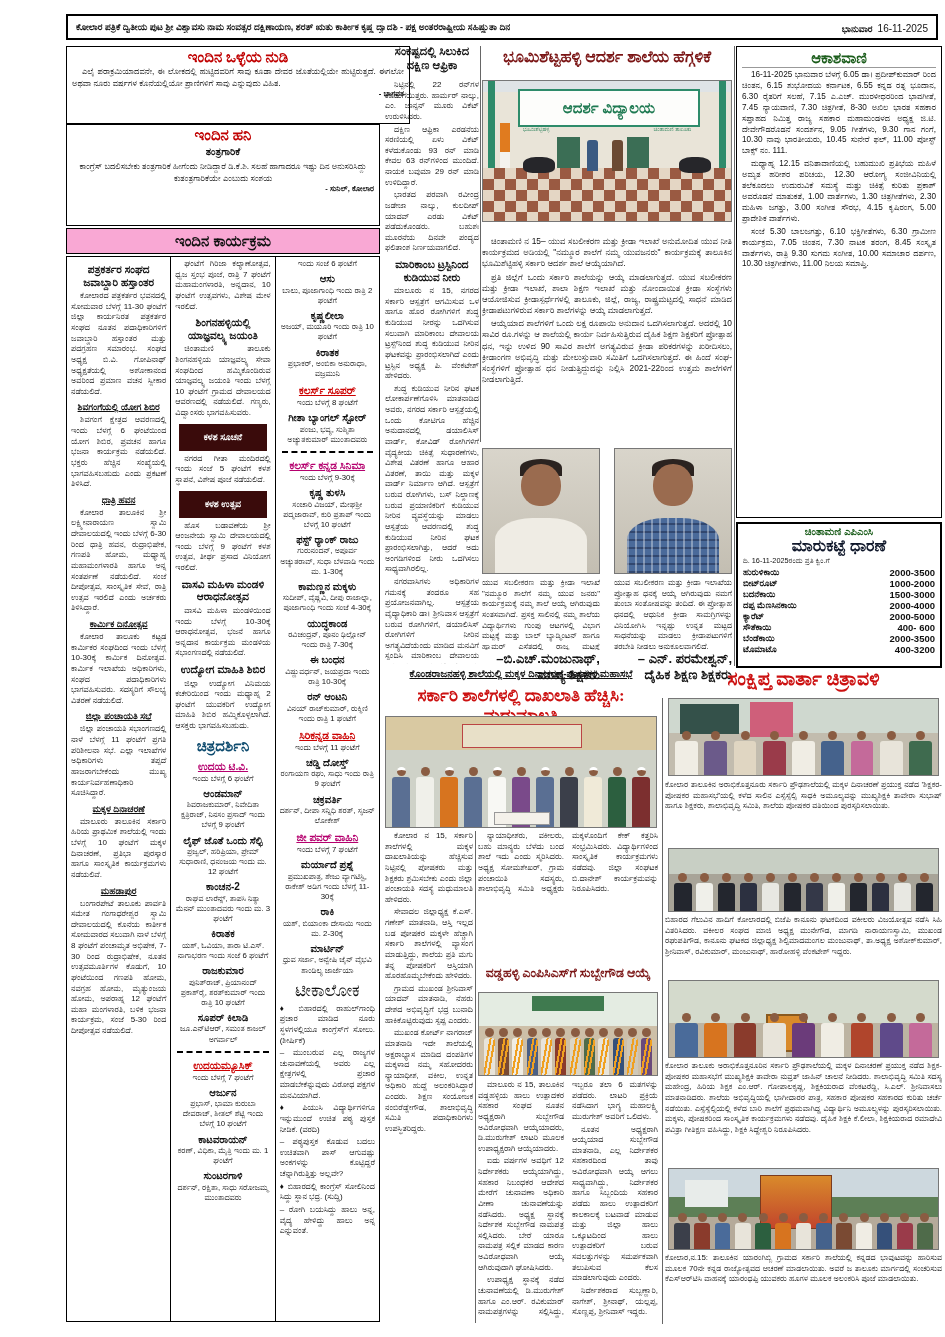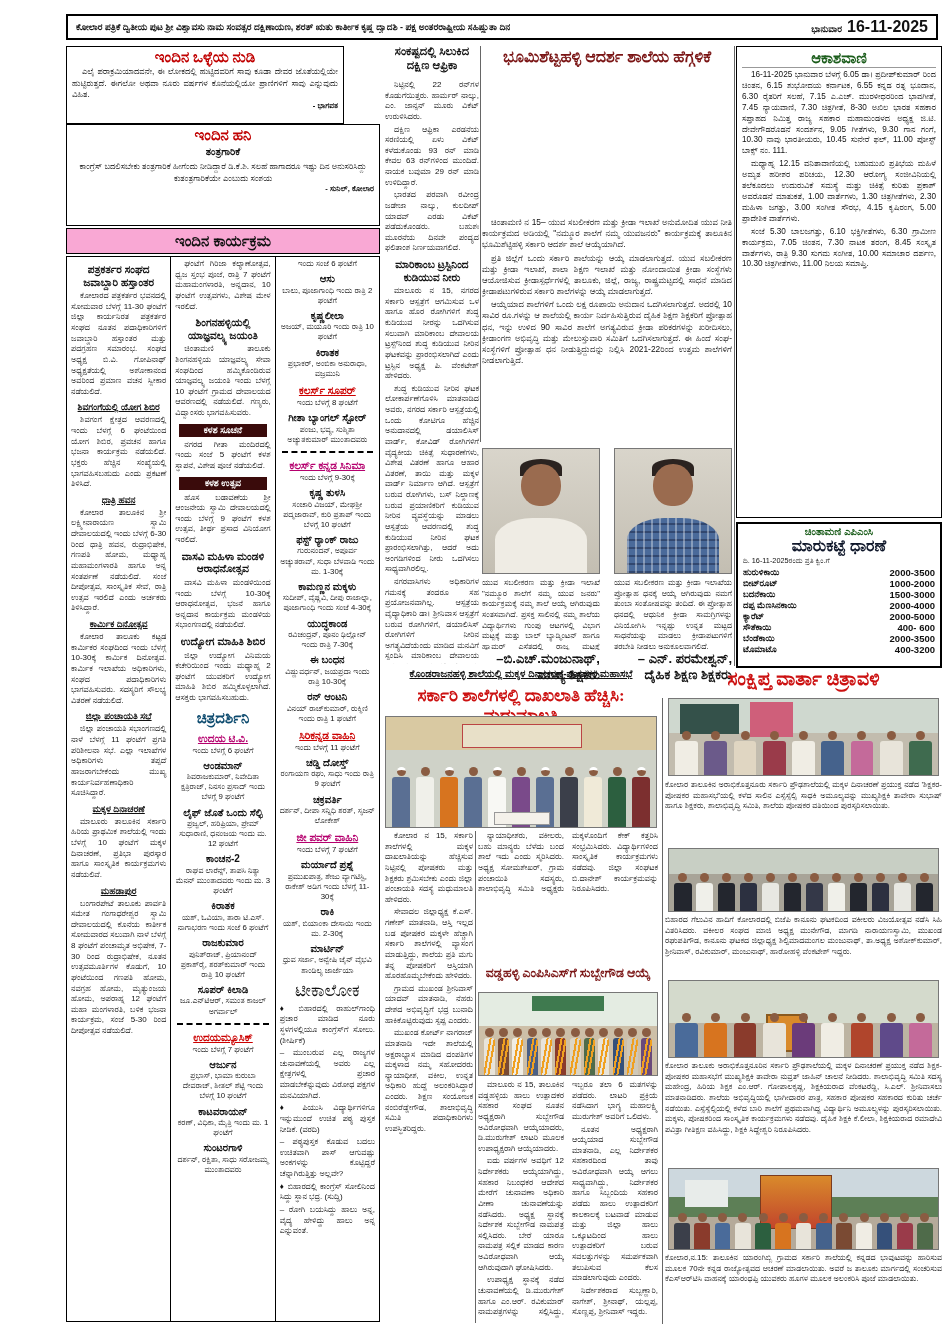--- a/index.html
+++ b/index.html
@@ -3,21 +3,21 @@
 <meta charset="utf-8">
 <style>
   html,body{margin:0;padding:0;background:#dedede;}
   #page{position:relative;width:945px;height:1337px;background:#ffffff;margin:0 auto;
         font-family:"Liberation Sans","DejaVu Sans",sans-serif;color:#111;overflow:hidden;}
   .abs{position:absolute;}
   
   #masthead{left:66px;top:14px;width:872px;height:26px;border:2px solid #000;
             display:flex;align-items:center;justify-content:space-between;padding:0 8px;box-sizing:border-box;}
   #masthead .mleft{font-size:9px;font-weight:bold;white-space:nowrap;overflow:hidden;}
-  #masthead .mdate{font-size:16px;font-weight:bold;white-space:nowrap;}
+  #masthead .mdate{font-size:10px;font-weight:normal;white-space:nowrap;}
   #masthead .mday{font-size:9px;font-weight:bold;margin-right:5px;}
   
   .nbox{border:1px solid #000;box-sizing:border-box;padding:2px 5px;overflow:hidden;background:#fff;}
   .red-serif{color:#c00000;font-weight:bold;text-align:center;font-size:15px;
              font-family:"Liberation Serif","DejaVu Serif",serif;line-height:1.15;}
   .attr{font-size:7.5px;font-weight:bold;text-align:right;}
   .verse{font-size:8.3px;text-align:center;line-height:1.45;}
   .quote{font-size:8.3px;text-align:justify;line-height:1.4;text-indent:10px;}
   .subt{font-size:10px;font-weight:bold;text-align:center;margin:2px 0;}
   #banner{left:66px;top:228px;width:314px;height:26px;background:#f9a8d4;border:1px solid #000;
@@ -27,40 +27,40 @@
   #programs{left:66px;top:256px;width:314px;height:1066px;border:1px solid #000;box-sizing:border-box;
             display:flex;overflow:hidden;}
   #programs .pcol{flex:1;padding:2px 4px;overflow:hidden;}
   #programs .pcol + .pcol{border-left:1px solid #000;}
   
   .blk{margin:0 0 2px 0;}
   .para{font-size:8px;text-align:justify;line-height:1.33;text-indent:9px;}
   .h2c{font-weight:bold;text-align:center;font-size:10.5px;line-height:1.2;margin:4px 0 3px;}
   .hu{font-weight:bold;text-align:center;text-decoration:underline;font-size:9px;margin:5px 0 2px;}
   .chip{background:#3a0b0b;color:#fff;text-align:center;font-weight:bold;font-size:9px;
-        padding:1px 2px;margin:5px 4px 3px;}
+        padding:8px 2px;margin:5px 4px 3px;}
   .hred{color:#0c4a6e;font-weight:bold;text-align:center;font-size:15px;margin:6px 0 2px;
         font-family:"Liberation Serif","DejaVu Serif",serif;}
   .chu-mag{color:#b5006e;font-weight:bold;text-align:center;font-size:10.5px;
            text-decoration:underline;margin:5px 0 1px;}
   .chu-red{color:#cc0000;font-weight:bold;text-align:center;font-size:10.5px;
            text-decoration:underline;margin:5px 0 1px;}
   .time{text-align:center;font-size:7.8px;}
   .mv{font-weight:bold;text-align:center;font-size:10px;line-height:1.15;margin:4px 0 1px;}
   .cast{text-align:center;font-size:7.8px;line-height:1.3;}
   .dash{border-top:2px dashed #000;margin:6px 2px;height:0;}
   .big{font-weight:normal;font-size:17px;text-align:center;margin:5px 0 3px;}
   .bullet{font-size:8px;text-align:justify;line-height:1.33;}
   
   #cricket-head{left:385px;top:44px;width:94px;height:34px;font-weight:bold;font-size:11.5px;
                 text-align:center;line-height:1.25;}
   #cricket-col{left:385px;top:80px;width:94px;height:584px;overflow:hidden;}
   #school-head{left:482px;top:48px;width:250px;height:30px;color:#7a1414;font-weight:bold;
                font-size:16px;text-align:center;font-family:"Liberation Serif","DejaVu Serif",serif;}
-  #school-paras{left:482px;top:217px;width:250px;height:220px;overflow:hidden;}
+  #school-paras{left:482px;top:236px;width:250px;height:220px;overflow:hidden;}
   #school-paras .para{font-size:8.4px;}
   .portrait-cap{font-size:7.9px;text-align:justify;line-height:1.35;overflow:hidden;}
   .byline{font-size:13px;font-weight:bold;text-align:right;}
   #kicker{left:385px;top:668px;width:272px;height:17px;font-weight:bold;font-size:10px;
           text-align:center;text-decoration:underline;}
   #headlineA{left:385px;top:686px;width:272px;height:28px;color:#cc1111;font-weight:bold;
              font-size:17px;text-align:center;font-family:"Liberation Serif","DejaVu Serif",serif;}
   #storyA-col1{left:385px;top:831px;width:88px;height:492px;overflow:hidden;}
   #storyA-colBC{left:478px;top:831px;width:180px;height:132px;column-count:2;column-gap:8px;overflow:hidden;}
   #headlineB{left:478px;top:966px;width:180px;height:24px;color:#7a1414;font-weight:bold;
@@ -127,21 +127,21 @@
 
 <div id="page" data-interactable="false">
 
   <div class="abs" id="masthead" data-interactable="false">
     <span class="mleft" data-interactable="false">ಕೋಲಾರ ಪತ್ರಿಕೆ    ದ್ವಿತೀಯ ಪುಟ   ಶ್ರೀ ವಿಶ್ವಾವಸು ನಾಮ ಸಂವತ್ಸರ ದಕ್ಷಿಣಾಯಣ, ಶರತ್ ಋತು ಕಾರ್ತೀಕ ಕೃಷ್ಣ ದ್ವಾದಶಿ - ಪಕ್ಷ ಅಂತರರಾಷ್ಟ್ರೀಯ ಸಹಿಷ್ಣುತಾ ದಿನ</span>
     <span data-interactable="false">
       <span class="mday" data-interactable="false">ಭಾನುವಾರ</span><span class="mdate" data-interactable="false">16-11-2025</span>
     </span>
   </div>
 
-  <div class="abs nbox" style="left:66px;top:46px;width:278px;height:78px;" data-interactable="false">
+  <div class="abs nbox" style="left:66px;top:46px;width:344px;height:78px;" data-interactable="false">
     <div class="red-serif" data-interactable="false">ಇಂದಿನ ಒಳ್ಳೆಯ ನುಡಿ</div>
     <div class="quote" data-interactable="false">ಎಲೈ ಪರಾಕ್ರಮಿಯಾದವನೇ, ಈ ಲೋಕದಲ್ಲಿ ಹುಟ್ಟಿದವರಿಗೆ ಸಾವು ಕೂಡಾ ದೇವರ ಜೊತೆಯಲ್ಲಿಯೇ ಹುಟ್ಟಿರುತ್ತದೆ. ಈಗಲೋ ಅಥವಾ ನೂರು ವರ್ಷಗಳ ಕೊನೆಯಲ್ಲಿಯೋ ಪ್ರಾಣಿಗಳಿಗೆ ಸಾವು ಎನ್ನುವುದು ವಿಹಿತ.</div>
     <div class="attr" data-interactable="false">- ಭಾಗವತ</div>
   </div>
 
   <div class="abs nbox" style="left:66px;top:124px;width:314px;height:102px;" data-interactable="false">
     <div class="red-serif" data-interactable="false">ಇಂದಿನ ಹನಿ</div>
     <div class="subt" data-interactable="false">ತಂತ್ರಗಾರಿಕೆ</div>
     <div class="verse" data-interactable="false">ಕಾಂಗ್ರೆಸ್ ಬದಲಿಸಬೇಕು ತಂತ್ರಗಾರಿಕೆ ಹೀಗೆಂದು ನೀಡಿದ್ದಾರೆ ಡಿ.ಕೆ.ಶಿ. ಸಲಹೆ ಹಾಗಾದರೂ ಇಷ್ಟು ದಿನ ಅನುಸರಿಸಿದ್ದು ಕುತಂತ್ರಗಾರಿಕೆಯೇ ಎಂಬುದು ಸಂಶಯ</div>
     <div class="attr" data-interactable="false">- ಸುನಿಲ್, ಕೋಲಾರ</div>
@@ -259,20 +259,39 @@
       <div class="blk para" data-interactable="false">ನಿಟ್ಟಿನಲ್ಲಿ 22 ರನ್‌ಗಳ ಕೊಡುಗೆಯಿತ್ತರು. ಹಾರ್ಮರ್ ನಾಲ್ಕು, ಎಂ. ಜಾನ್ಸನ್ ಮೂರು ವಿಕೆಟ್ ಉರುಳಿಸಿದರು.</div>
       <div class="blk para" data-interactable="false">ದಕ್ಷಿಣ ಆಫ್ರಿಕಾ ಎರಡನೆಯ ಸರಣಿಯಲ್ಲಿ ಏಳು ವಿಕೆಟ್ ಕಳೆದುಕೊಂಡು 93 ರನ್ ಮಾಡಿ ಕೇವಲ 63 ರನ್‌ಗಳಿಂದ ಮುಂದಿದೆ. ನಾಯಕ ಬವುಮಾ 29 ರನ್ ಮಾಡಿ ಉಳಿದಿದ್ದಾರೆ.</div>
       <div class="blk para" data-interactable="false">ಭಾರತದ ಪರವಾಗಿ ರವೀಂದ್ರ ಜಡೇಜಾ ನಾಲ್ಕು, ಕುಲದೀಪ್ ಯಾದವ್ ಎರಡು ವಿಕೆಟ್ ಪಡೆದುಕೊಂಡರು. ಬಹುಶಃ ಮೂರನೆಯ ದಿನವೇ ಪಂದ್ಯದ ಫಲಿತಾಂಶ ನಿರ್ಣಯವಾಗಲಿದೆ.</div>
       <div class="blk h2c" data-interactable="false">ಮಾರಿಕಾಂಬ ಟ್ರಸ್ಟಿನಿಂದ ಕುಡಿಯುವ ನೀರು</div>
       <div class="blk para" data-interactable="false">ಮಾಲೂರು ನ 15, ನಗರದ ಸರ್ಕಾರಿ ಆಸ್ಪತ್ರೆಗೆ ಆಗಮಿಸುವ ಒಳ ಹಾಗೂ ಹೊರ ರೋಗಿಗಳಿಗೆ ಶುದ್ಧ ಕುಡಿಯುವ ನೀರನ್ನು ಒದಗಿಸುವ ಸಲುವಾಗಿ ಮಾರಿಕಾಂಬ ದೇವಾಲಯ ಟ್ರಸ್ಟ್‌ನಿಂದ ಶುದ್ಧ ಕುಡಿಯುವ ನೀರಿನ ಘಟಕವನ್ನು ಪ್ರಾರಂಭಿಸಲಾಗಿದೆ ಎಂದು ಟ್ರಸ್ಟಿನ ಅಧ್ಯಕ್ಷ ಪಿ. ವೆಂಕಟೇಶ್ ಹೇಳಿದರು.</div>
       <div class="blk para" data-interactable="false">ಶುದ್ಧ ಕುಡಿಯುವ ನೀರಿನ ಘಟಕ ಲೋಕಾರ್ಪಣೆಗೊಳಿಸಿ ಮಾತನಾಡಿದ ಅವರು, ನಗರದ ಸರ್ಕಾರಿ ಆಸ್ಪತ್ರೆಯಲ್ಲಿ ಒಂದು ಕೋಟಿಗೂ ಹೆಚ್ಚಿನ ಅನುದಾನದಲ್ಲಿ ಡಯಾಲಿಸಿಸ್ ವಾರ್ಡ್, ಕೋವಿಡ್ ರೋಗಿಗಳಿಗೆ ವೈದ್ಯಕೀಯ ಚಿಕಿತ್ಸೆ ಸುಧಾರಣೆಗಳು, ವಿಶೇಷ ವಿತರಣೆ ಹಾಗೂ ಆಹಾರ ವಿತರಣೆ, ತಾಯಿ ಮತ್ತು ಮಕ್ಕಳ ವಾರ್ಡ್ ನಿರ್ಮಾಣ ಆಗಿದೆ. ಆಸ್ಪತ್ರೆಗೆ ಬರುವ ರೋಗಿಗಳು, ಬಸ್ ನಿಲ್ದಾಣಕ್ಕೆ ಬರುವ ಪ್ರಯಾಣಿಕರಿಗೆ ಕುಡಿಯುವ ನೀರಿನ ವ್ಯವಸ್ಥೆಯನ್ನು ಮಾಡಲು ಆಸ್ಪತ್ರೆಯ ಆವರಣದಲ್ಲಿ ಶುದ್ಧ ಕುಡಿಯುವ ನೀರಿನ ಘಟಕ ಪ್ರಾರಂಭಿಸಲಾಗಿತ್ತು, ಆದರೆ ಅದು ಅಂಗಡಿಗಳಿಂದ ನೀರು ಒದಗಿಸಲು ಸಾಧ್ಯವಾಗಿರಲಿಲ್ಲ.</div>
       <div class="blk para" data-interactable="false">ನಗರವಾಸಿಗಳು ಅಧಿಕಾರಿಗಳ ಗಮನಕ್ಕೆ ತಂದರೂ ಸಹ ಪ್ರಯೋಜನವಾಗಿಲ್ಲ. ಆಸ್ಪತ್ರೆಯ ವೈದ್ಯಾಧಿಕಾರಿ ಡಾ। ಶ್ರೀನಿವಾಸ ಆಸ್ಪತ್ರೆಗೆ ಬರುವ ರೋಗಿಗಳಿಗೆ, ಡಯಾಲಿಸಿಸ್ ರೋಗಿಗಳಿಗೆ ನೀರಿನ ಅಗತ್ಯವಿದೆಯೆಂದು ಮಾಡಿದ ಮನವಿಗೆ ಸ್ಪಂದಿಸಿ ಮಾರಿಕಾಂಬ ದೇವಾಲಯ ಟ್ರಸ್ಟ್ ಈ ಸೌಲಭ್ಯ ಕಲ್ಪಿಸಿದೆ ಎಂದು ಹೇಳಿದರು.</div>
     </div>
 
   <div class="abs" id="school-head" data-interactable="false">ಭೂಮಿಶೆಟ್ಟಹಳ್ಳಿ ಆದರ್ಶ ಶಾಲೆಯ ಹೆಗ್ಗಳಿಕೆ</div>
+  <div class="abs ph" id="school-photo" data-interactable="false">
+    <div class="sp-post" style="left:2%;" data-interactable="false"></div>
+    <div class="sp-post" style="right:2%;" data-interactable="false"></div>
+    <div class="sp-sign" data-interactable="false">
+        <span data-interactable="false">ಆದರ್ಶ ವಿದ್ಯಾಲಯ</span>
+      </div>
+    <div class="sp-subsign" data-interactable="false">
+      <span data-interactable="false">ಭೂಮಿಶೆಟ್ಟಿಹಳ್ಳಿ</span>
+      <span data-interactable="false">ಚಿಂತಾಮಣಿ ತಾಲೂಕು</span>
+    </div>
+    <div class="sp-pillar" data-interactable="false"></div>
+    <div class="sp-door" style="left:30%;" data-interactable="false"></div>
+    <div class="sp-door" style="left:58%;" data-interactable="false"></div>
+    <div class="sp-floor" data-interactable="false"></div>
+    <div class="sp-bike" style="left:16%;" data-interactable="false"></div>
+    <div class="sp-bike" style="right:8%;" data-interactable="false"></div>
+    <div class="sp-man" style="left:42%;background:#3b5a82;" data-interactable="false"></div>
+    <div class="sp-man" style="left:52%;background:#6b4a33;" data-interactable="false"></div>
+  </div>
   <div class="abs" id="school-paras" data-interactable="false">
       <div class="blk para" data-interactable="false">ಚಿಂತಾಮಣಿ ನ 15– ಯುವ ಸಬಲೀಕರಣ ಮತ್ತು ಕ್ರೀಡಾ ಇಲಾಖೆ ಅನುಮೋದಿತ ಯುವ ನೀತಿ ಕಾರ್ಯಕ್ರಮದ ಅಡಿಯಲ್ಲಿ "ನಮ್ಮೂರ ಶಾಲೆಗೆ ನಮ್ಮ ಯುವಜನರು" ಕಾರ್ಯಕ್ರಮಕ್ಕೆ ತಾಲೂಕಿನ ಭೂಮಿಶೆಟ್ಟಿಹಳ್ಳಿ ಸರ್ಕಾರಿ ಆದರ್ಶ ಶಾಲೆ ಆಯ್ಕೆಯಾಗಿದೆ.</div>
       <div class="blk para" data-interactable="false">ಪ್ರತಿ ಜಿಲ್ಲೆಗೆ ಒಂದು ಸರ್ಕಾರಿ ಶಾಲೆಯನ್ನು ಆಯ್ಕೆ ಮಾಡಲಾಗುತ್ತದೆ. ಯುವ ಸಬಲೀಕರಣ ಮತ್ತು ಕ್ರೀಡಾ ಇಲಾಖೆ, ಶಾಲಾ ಶಿಕ್ಷಣ ಇಲಾಖೆ ಮತ್ತು ನೋಂದಾಯಿತ ಕ್ರೀಡಾ ಸಂಸ್ಥೆಗಳು ಆಯೋಜಿಸುವ ಕ್ರೀಡಾಸ್ಪರ್ಧೆಗಳಲ್ಲಿ ತಾಲೂಕು, ಜಿಲ್ಲೆ, ರಾಜ್ಯ, ರಾಷ್ಟ್ರಮಟ್ಟದಲ್ಲಿ ಸಾಧನೆ ಮಾಡಿದ ಕ್ರೀಡಾಪಟುಗಳಿರುವ ಸರ್ಕಾರಿ ಶಾಲೆಗಳನ್ನು ಆಯ್ಕೆ ಮಾಡಲಾಗುತ್ತದೆ.</div>
       <div class="blk para" data-interactable="false">ಆಯ್ಕೆಯಾದ ಶಾಲೆಗಳಿಗೆ ಒಂದು ಲಕ್ಷ ರೂಪಾಯಿ ಅನುದಾನ ಒದಗಿಸಲಾಗುತ್ತದೆ. ಅದರಲ್ಲಿ 10 ಸಾವಿರ ರೂ.ಗಳನ್ನು ಆ ಶಾಲೆಯಲ್ಲಿ ಕಾರ್ಯ ನಿರ್ವಹಿಸುತ್ತಿರುವ ದೈಹಿಕ ಶಿಕ್ಷಣ ಶಿಕ್ಷಕರಿಗೆ ಪ್ರೋತ್ಸಾಹ ಧನ, ಇನ್ನು ಉಳಿದ 90 ಸಾವಿರ ಶಾಲೆಗೆ ಅಗತ್ಯವಿರುವ ಕ್ರೀಡಾ ಪರಿಕರಗಳನ್ನು ಖರೀದಿಸಲು, ಕ್ರೀಡಾಂಗಣ ಅಭಿವೃದ್ಧಿ ಮತ್ತು ಮೇಲುಸ್ತುವಾರಿ ಸಮಿತಿಗೆ ಒದಗಿಸಲಾಗುತ್ತದೆ. ಈ ಹಿಂದೆ ಸಂಘ-ಸಂಸ್ಥೆಗಳಿಗೆ ಪ್ರೋತ್ಸಾಹ ಧನ ನೀಡುತ್ತಿದ್ದುದನ್ನು ನಿಲ್ಲಿಸಿ 2021-22ರಿಂದ ಉತ್ತಮ ಶಾಲೆಗಳಿಗೆ ನೀಡಲಾಗುತ್ತಿದೆ.</div>
     </div>
 
   <div class="abs ph portrait" style="left:482px;top:448px;width:118px;height:126px;" data-interactable="false">
     <div class="pr-hair" data-interactable="false"></div>
     <div class="pr-head" data-interactable="false"></div>
     <div class="pr-shirt shirt-white" data-interactable="false"></div>

